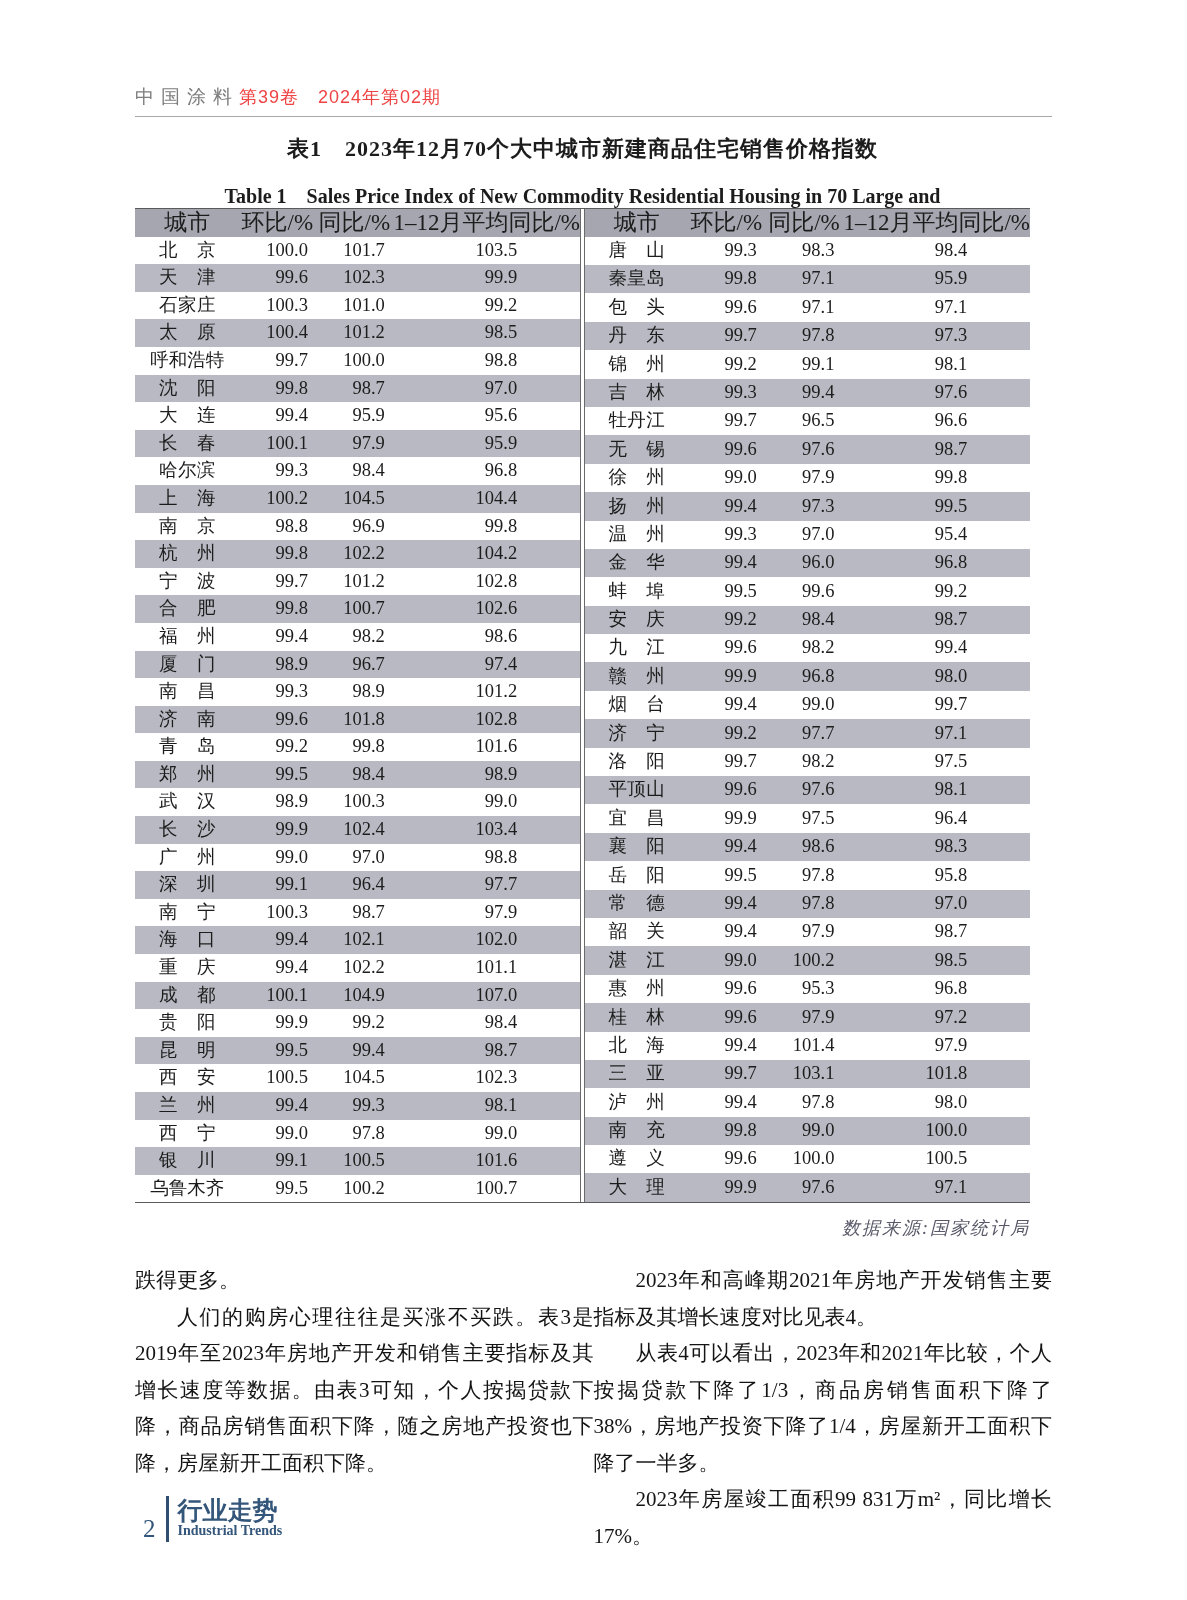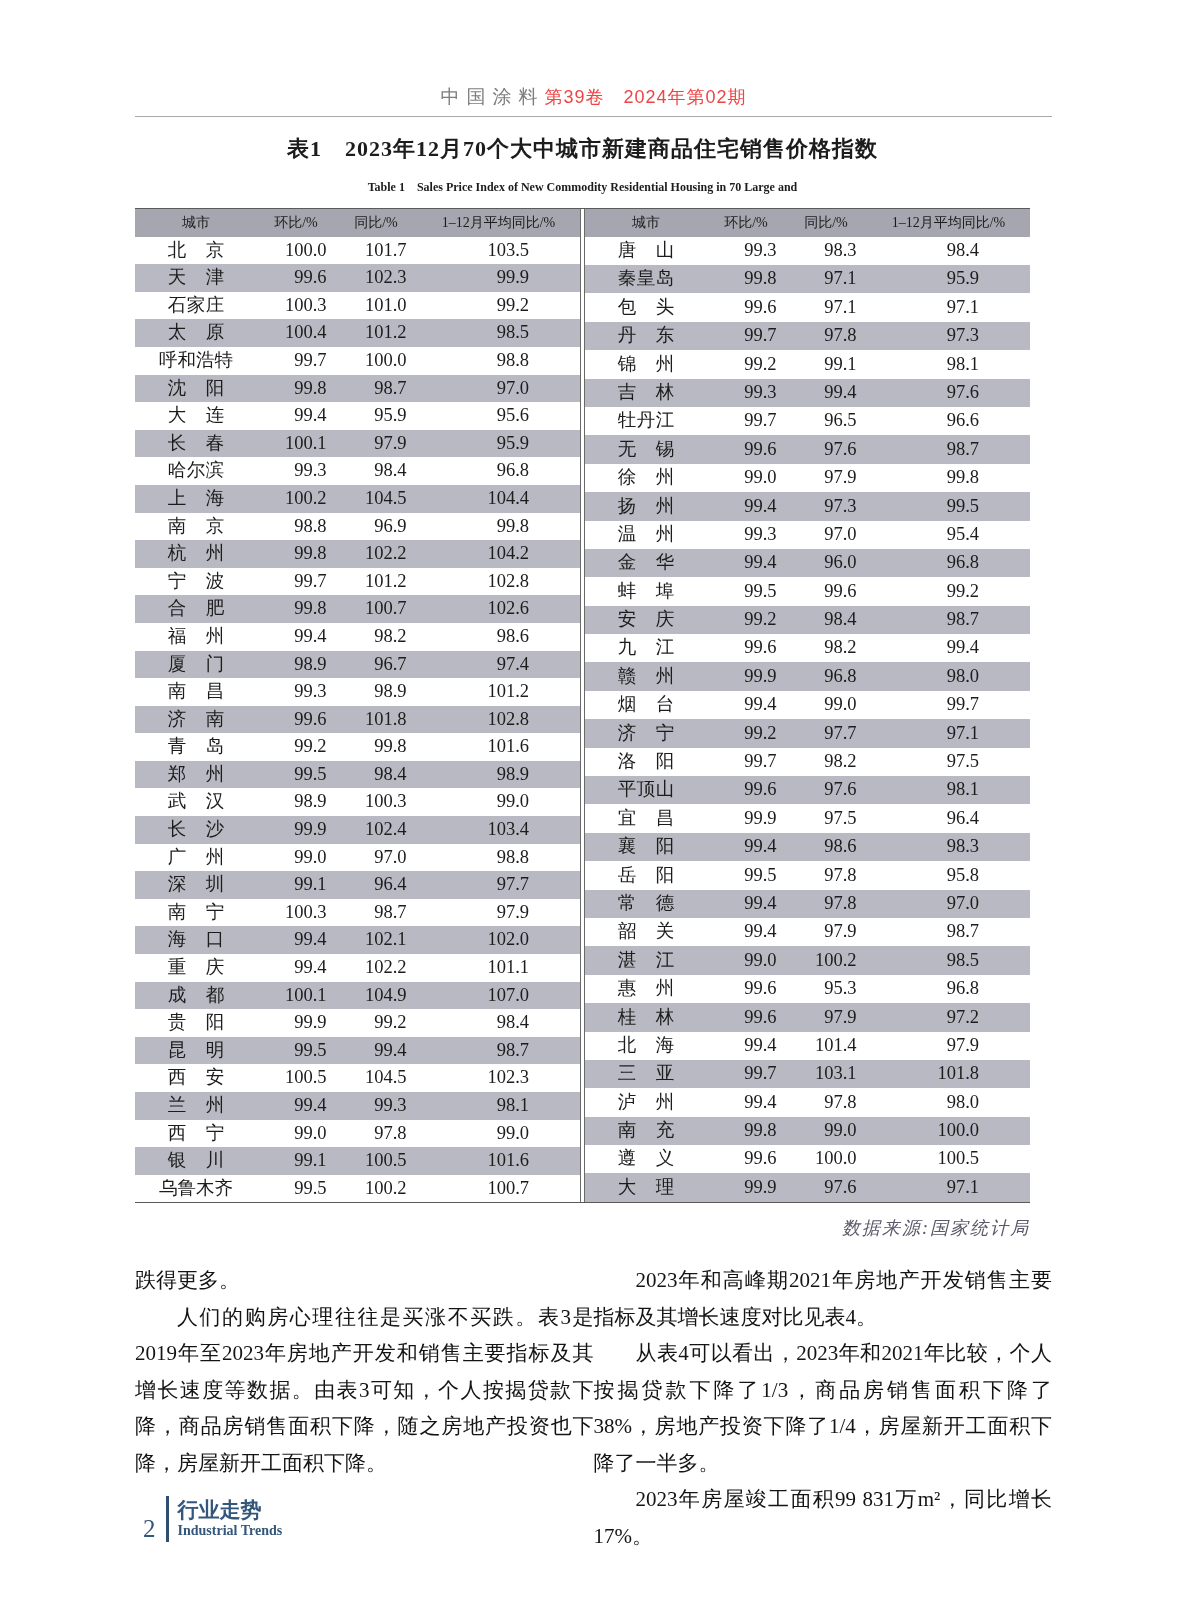--- a/index.html
+++ b/index.html
@@ -2,42 +2,42 @@
 <html><head>
 <meta charset="utf-8">
 <style>
   html,body{margin:0;padding:0;background:#ffffff;}
   body{
     width:1187px;height:1600px;position:relative;overflow:hidden;
     font-family:"Liberation Serif","DejaVu Serif",serif;color:#1c1c1c;
   }
   
   .runhead{position:absolute;left:135px;top:84px;width:917px;}
-  .runhead-row{display:flex;justify-content:center;align-items:baseline;}
+  .runhead-row{display:flex;justify-content:flex-start;align-items:baseline;}
   .journal-name{font-size:19px;color:#7d7d7d;letter-spacing:7px;font-family:"Liberation Sans","DejaVu Sans",sans-serif;}
   .issue-info{font-size:18px;color:#ef4444;letter-spacing:1px;font-family:"Liberation Sans","DejaVu Sans",sans-serif;}
   .runhead-rule{border:none;border-top:1.5px solid #a9a9a9;margin:6px 0 0 0;}
   
   .tbl-title{position:absolute;left:135px;top:134px;width:895px;text-align:center;}
   .tbl-title-cn{font-size:22px;font-weight:bold;letter-spacing:1px;}
-  .tbl-title-en{font-size:12px;font-weight:bold;margin-top:9px;line-height:29px;text-align:center;}
+  .tbl-title-en{font-size:20px;font-weight:bold;margin-top:18px;line-height:29px;text-align:center;}
   
   .tbl-wrap{
     position:absolute;left:135px;top:208px;width:895px;
     display:flex;border-top:1.5px solid #5a5a5a;border-bottom:1.5px solid #5a5a5a;
   }
   .vdivider{width:3px;border-left:1px solid #6a6a6a;border-right:1px solid #6a6a6a;background:#ffffff;}
   table.half{border-collapse:collapse;table-layout:fixed;flex:1;}
   table.half th,table.half td{
     padding:0;height:27.6px;font-size:18.5px;line-height:27.6px;
     text-align:center;font-weight:normal;white-space:nowrap;
   }
   table.half thead tr{background:#a6a6b0;}
   table.half tbody tr:nth-child(even){background:#b9b9c3;}
-  table.half th{font-size:14px;margin-left:16px;}
+  table.half th{font-size:23px;margin-left:16px;}
   col.c-city{width:122px;}col.c-mom{width:78px;}col.c-yoy{width:82px;}col.c-avg{width:auto;}
   .city{display:inline-block;min-width:3.05em;text-align:justify;text-align-last:justify;}
   .numv{display:inline-block;min-width:3.3em;text-align:right;}
   
   .source-note{
     position:absolute;left:135px;top:1216px;width:895px;text-align:right;
     font-size:18px;font-style:italic;color:#585868;letter-spacing:2px;
   }
   
   .bodytext{position:absolute;left:135px;top:1262px;width:917px;display:flex;}
@@ -45,21 +45,21 @@
   .bodycol p{
     margin:0;font-size:21px;line-height:36.5px;text-align:justify;
     color:#141414;
   }
   .bodycol p.indent{text-indent:2em;}
   
   .footer{position:absolute;left:143px;top:1496px;display:flex;align-items:center;}
   .page-num{font-size:25px;color:#33567a;margin-right:10px;align-self:flex-end;line-height:26px;}
   .footer-bar{width:3px;height:46px;background:#2f4e70;margin-right:9px;}
   .footer-sec{display:flex;flex-direction:column;justify-content:center;}
-  .footer-sec-cn{font-size:21px;font-weight:bold;color:#33567a;font-family:"Liberation Sans","DejaVu Sans",sans-serif;line-height:24px;}
+  .footer-sec-cn{font-size:25px;font-weight:bold;color:#33567a;font-family:"Liberation Sans","DejaVu Sans",sans-serif;line-height:24px;}
   .footer-sec-en{font-size:14px;color:#33567a;font-weight:bold;line-height:18px;}
 </style>
 </head>
 <body>
 
 <div class="runhead">
   <div class="runhead-row">
     <span class="journal-name">中国涂料</span>
     <span class="issue-info">第39卷　2024年第02期</span>
   </div>

